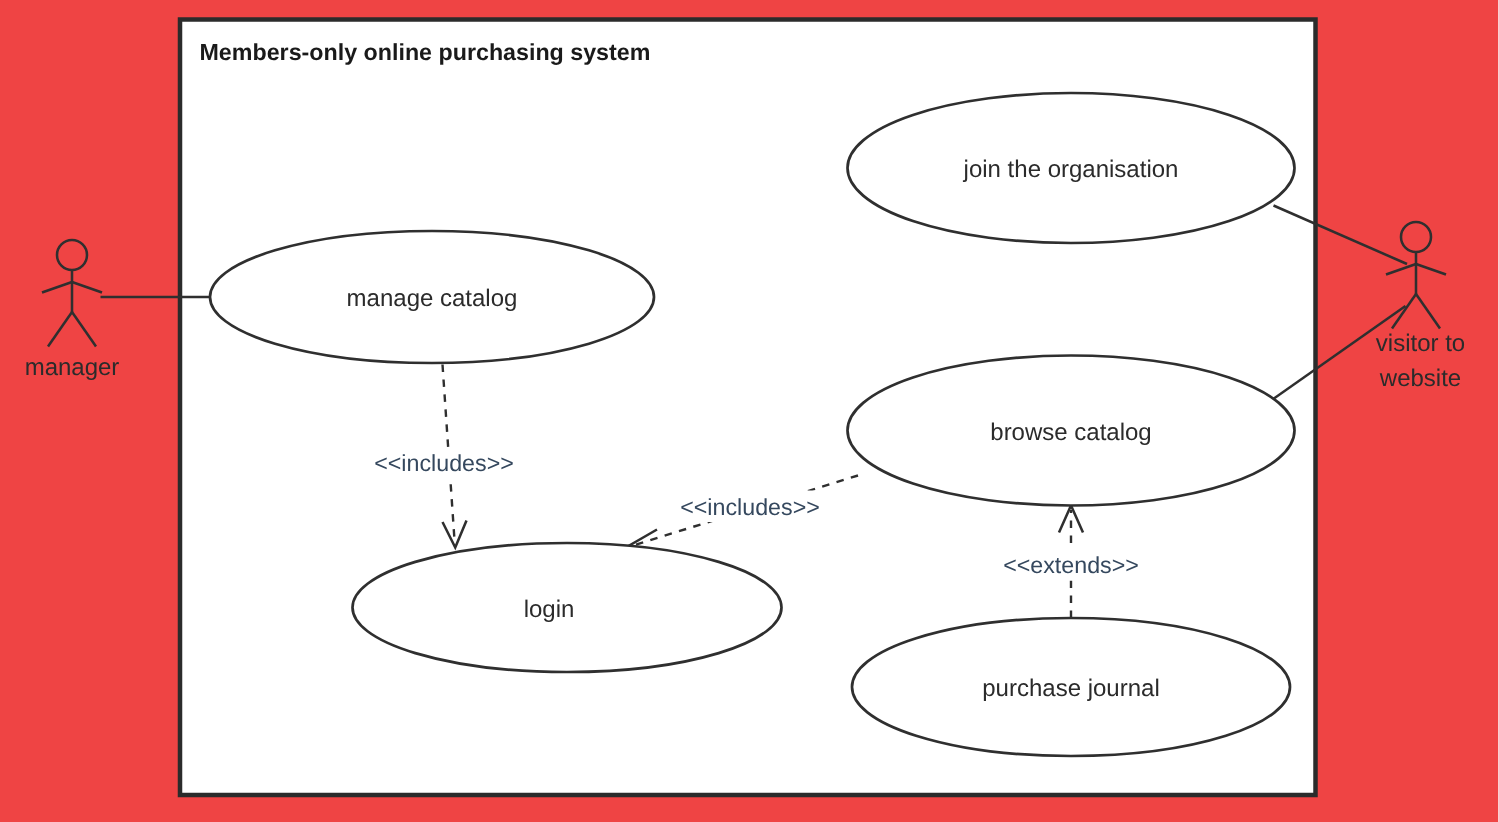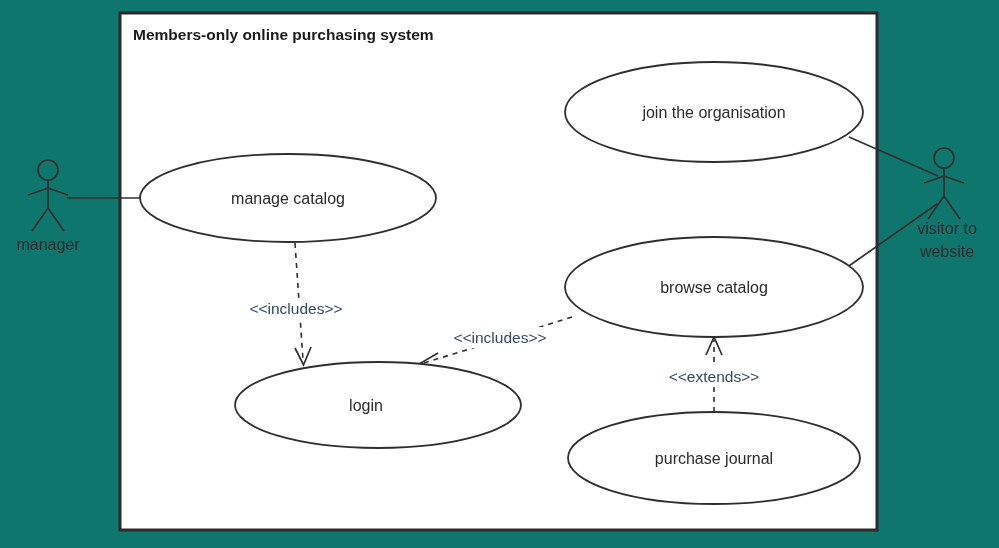--- a/index.html
+++ b/index.html
@@ -7,21 +7,21 @@
     padding: 0;
     background: #ffffff;
   }
   body {
     font-family: "Liberation Sans", sans-serif;
   }
   #diagram-root {
     position: relative;
     width: 999px;
     height: 548px;
-    background: #0f766e;
+    background: #ef4444;
     overflow: hidden;
   }
   svg.canvas {
     position: absolute;
     left: 0;
     top: 0;
     width: 999px;
     height: 548px;
   }
   .sys-title {

